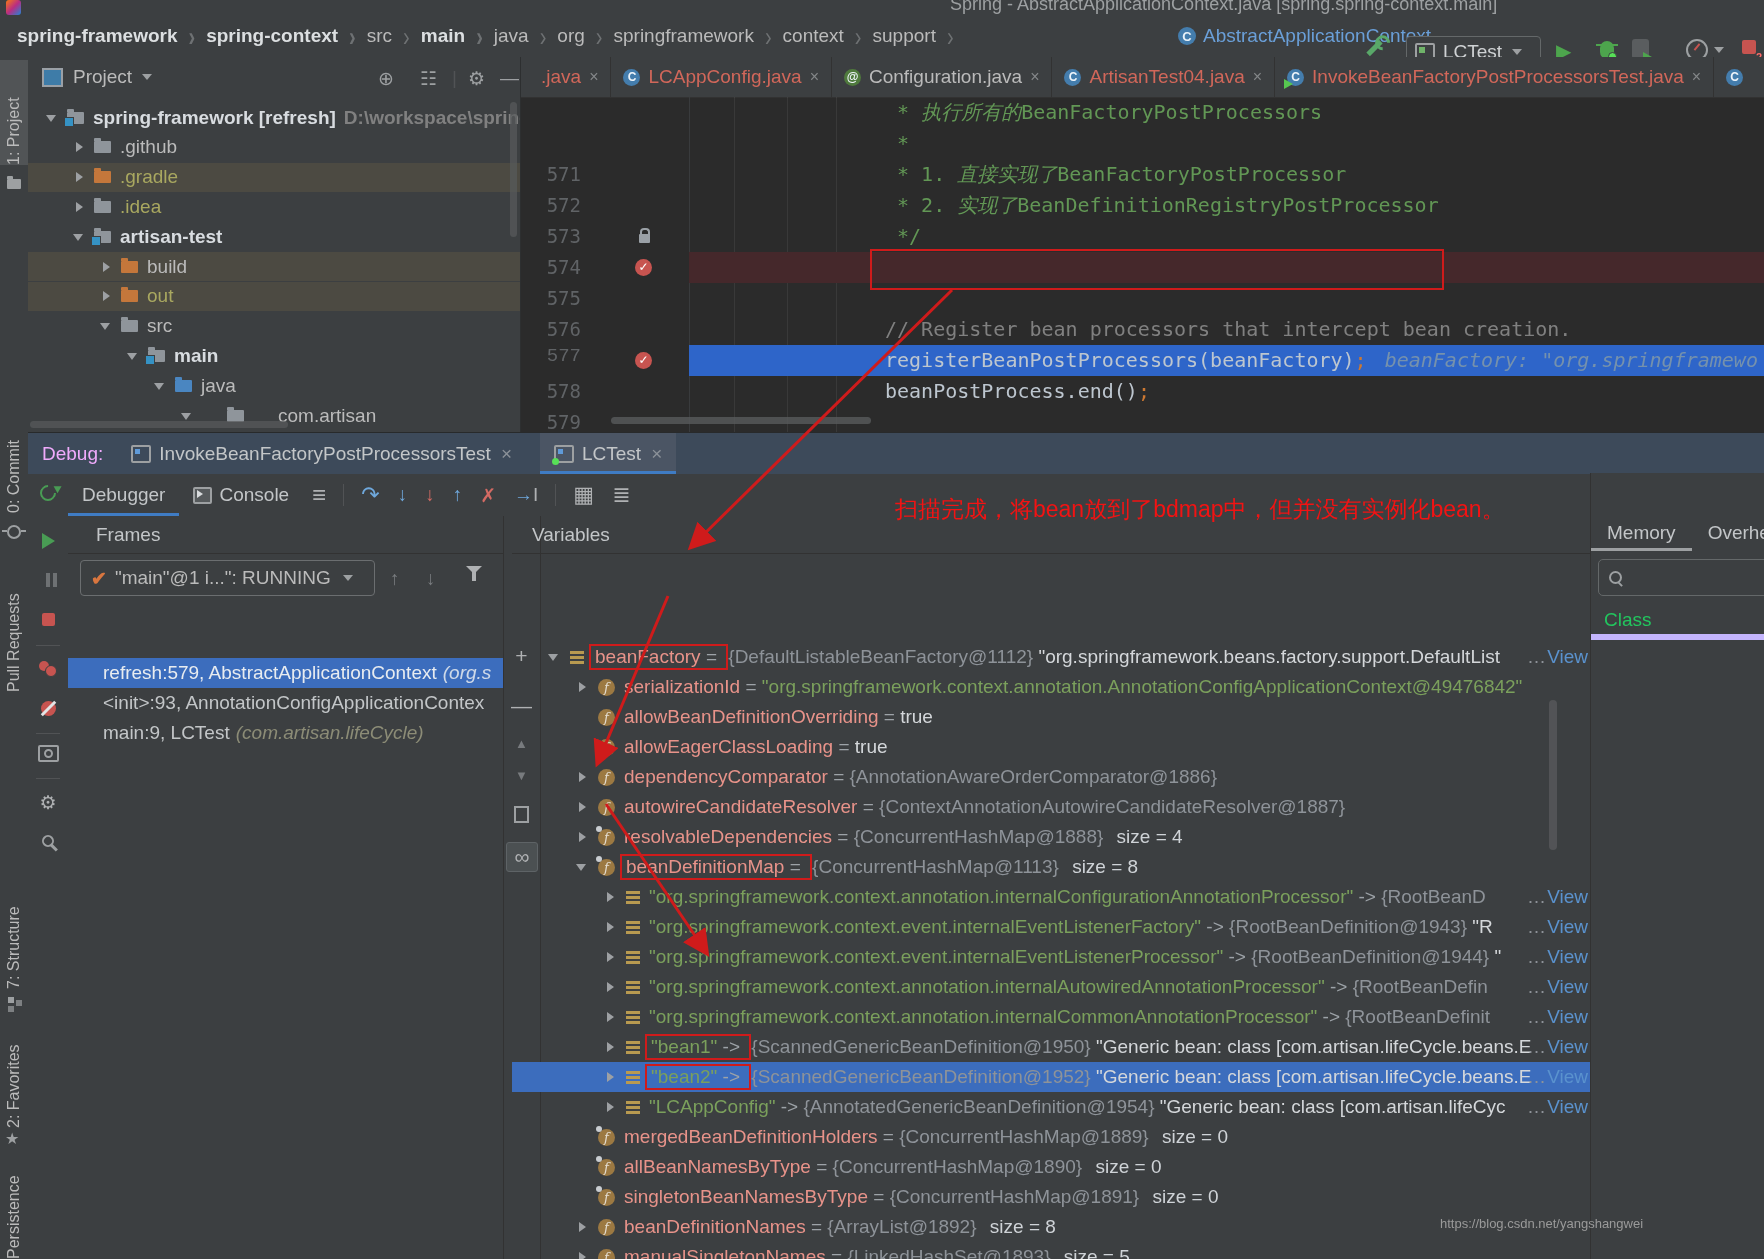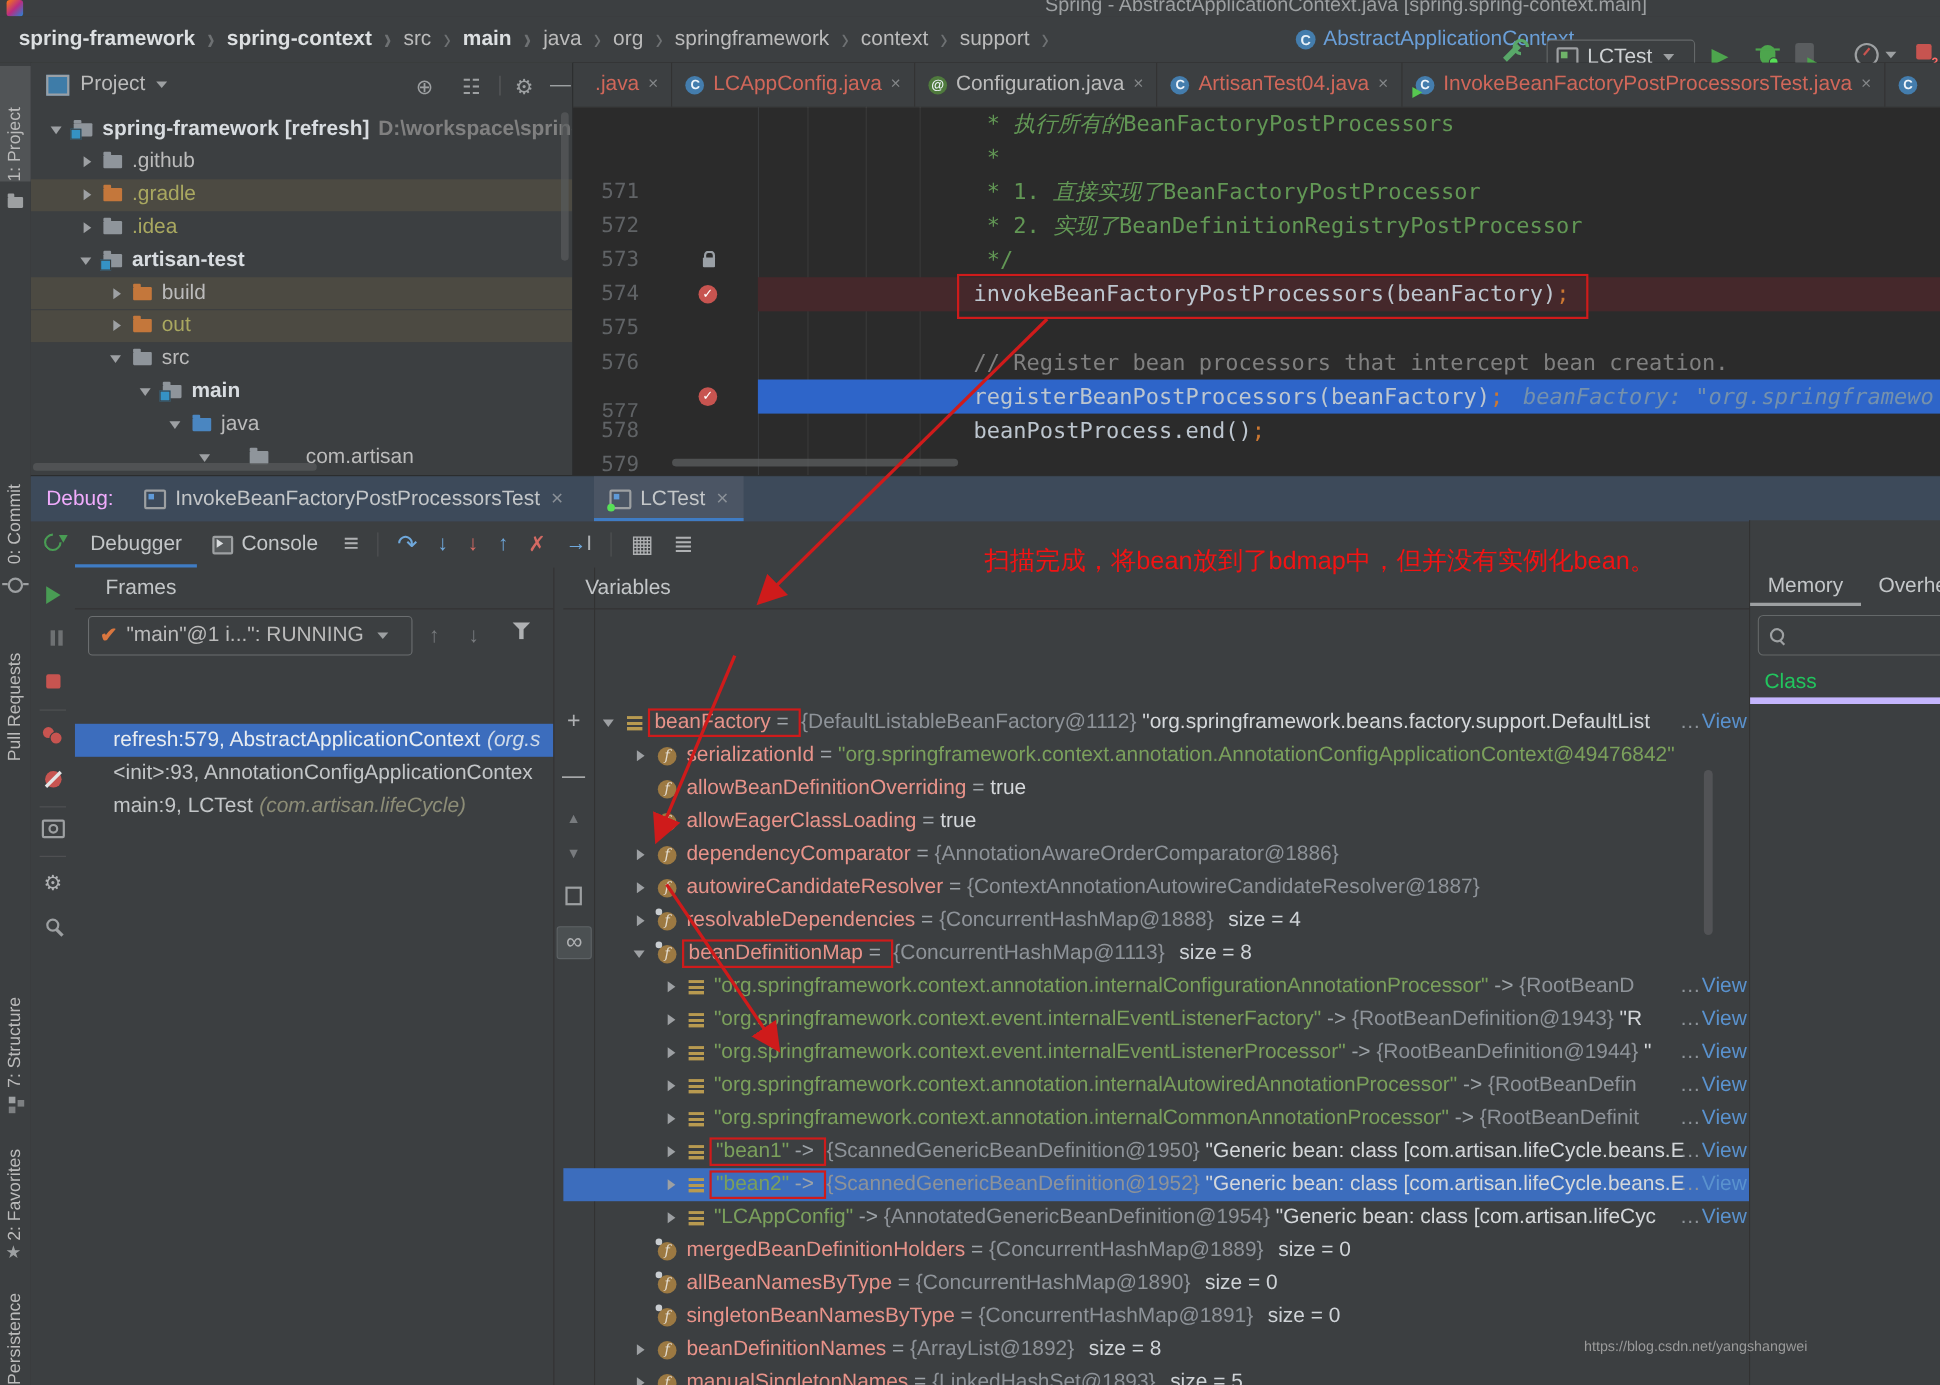--- a/index.html
+++ b/index.html
@@ -477,23 +477,22 @@
             <span class="lnum">575</span>
             
             <span class="lock"></span>
             <span class="codetext"><span class="cmt"> */</span></span>
           </div>
           <div class="codeline bg-red" style="top: 155px;">
             <span class="linebg"></span>
             <span class="lnum">576</span>
             <span class="bp">✓</span>
             
-            <span class="codetext"><span class="code">invokeBeanFactoryPostProcessors(beanFactory)</span><span class="semi">;</span></span>
-          </div>
-          <div class="codeline" style="top: 200px; font-family: Liberation Mono, monospace;">
+          </div>
+          <div class="codeline" style="top: 182px; font-family: Liberation Mono, monospace;">
             <span class="linebg"></span>
             <span class="lnum">577</span>
             
             
             <span class="codetext"></span>
           </div>
           <div class="codeline" style="top: 217px;">
             <span class="linebg"></span>
             <span class="lnum">578</span>
             

